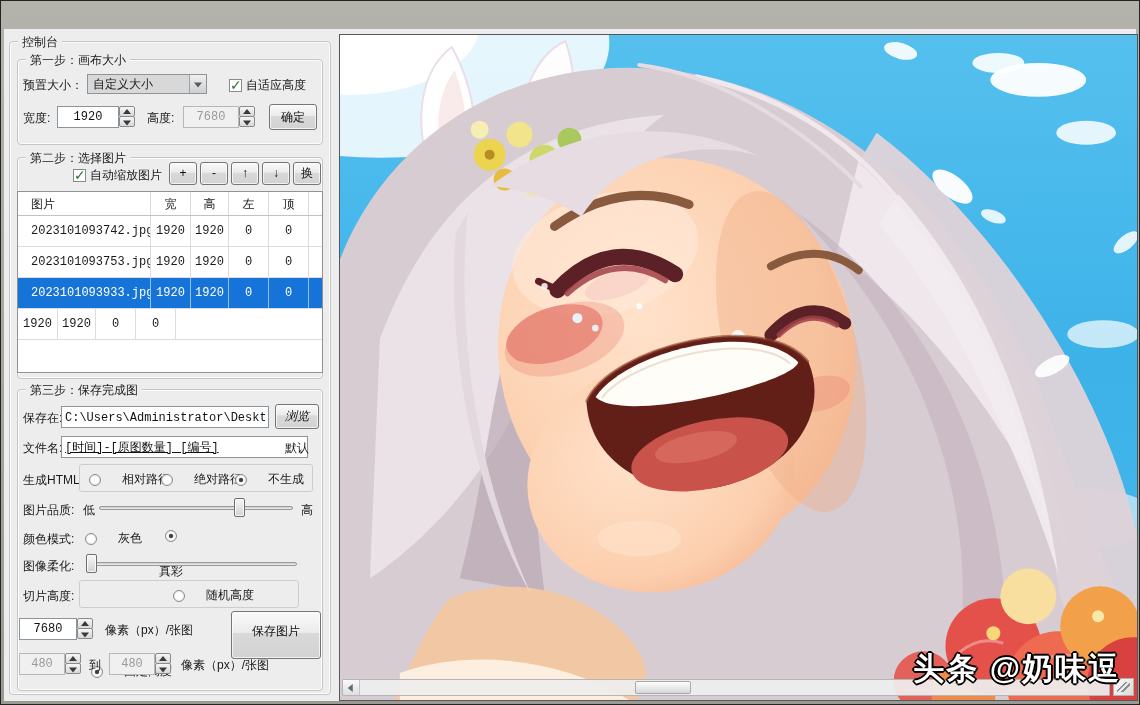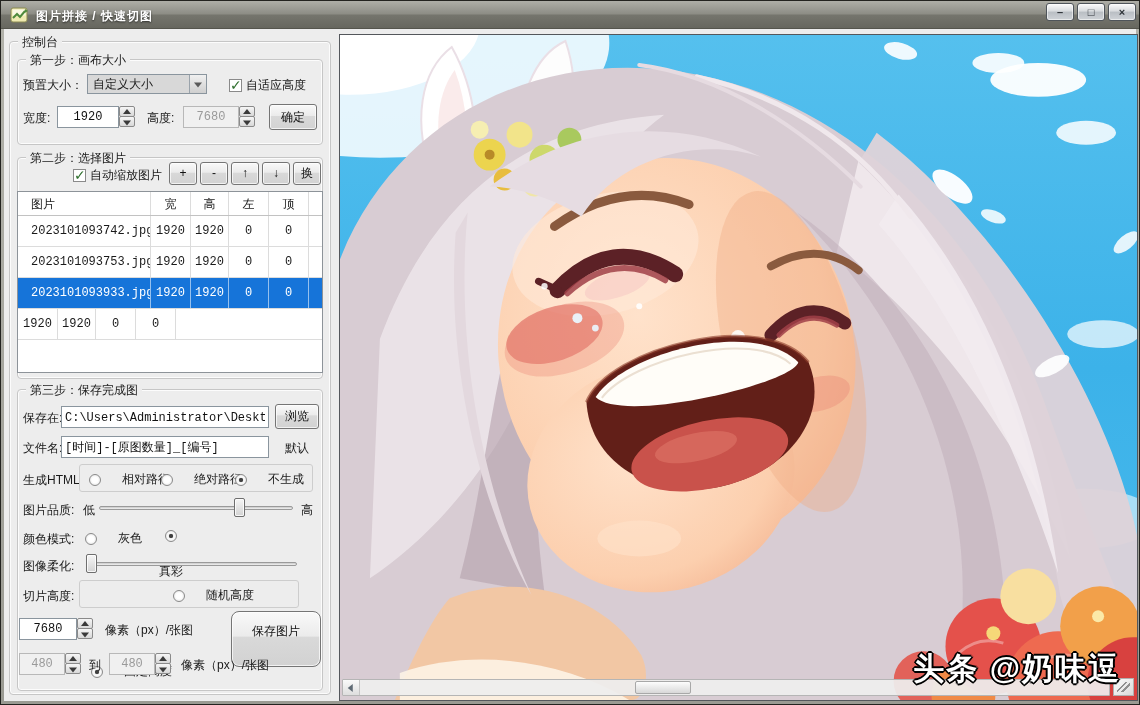--- a/index.html
+++ b/index.html
@@ -174,32 +174,20 @@
     color: #fff; font-size: 31px; font-weight: bold; letter-spacing: 2px; white-space: nowrap;
     text-shadow: -2px 0 0 #000, 2px 0 0 #000, 0 -2px 0 #000, 0 2px 0 #000,
                  -1px -1px 0 #000, 1px 1px 0 #000, -1px 1px 0 #000, 1px -1px 0 #000;
   }
 </style>
 </head>
 <body>
 
 <div class="window">
 
-  <div class="titlebar">
-    <svg class="title-icon" viewBox="0 0 20 18">
-      <rect x="1" y="2" width="16" height="14" rx="2" fill="#efeab0" stroke="#8a8a52"></rect>
-      <rect x="2.5" y="3.5" width="13" height="6" fill="#fbf8e2"></rect>
-      <polyline points="3,12 7,8 10,11 15,5" fill="none" stroke="#4f8a3c" stroke-width="2"></polyline>
-      <polygon points="15,3 18,5 14.5,7" fill="#4f8a3c"></polygon>
-    </svg>
-    <span class="title-text">图片拼接 / 快速切图</span>
-    <div class="win-btn btn-min">–</div>
-    <div class="win-btn btn-max">□</div>
-    <div class="win-btn btn-close">×</div>
-  </div>
 
   <div class="client"></div>
 
   <div class="group" style="left:8px; top:40px; width:322px; height:654px;">
     <span class="group-legend">控制台</span>
   </div>
 
   <div class="group" style="left:16px; top:58px; width:306px; height:86px;">
     <span class="group-legend">第一步：画布大小</span>
   </div>
@@ -279,24 +267,24 @@
       <div class="tcell c4">0</div>
       <div class="tcell c5"></div>
     </div>
   </div>
 
   <div class="group" style="left:16px; top:388px; width:306px; height:302px;">
     <span class="group-legend">第三步：保存完成图</span>
   </div>
   <span class="lbl" style="left:22px; top:410px;">保存在:</span>
   <input class="txt" style="left: 60px; top: 405px; width: 208px; height: 22px;" value="C:\Users\Administrator\Desktop\新">
-  <div class="btn" style="left:274px; top:403px; width:44px; height:25px; line-height:23px;">浏览</div>
+  <div class="btn" style="left:274px; top:403px; width:44px; height:25px; line-height:23px;font-style:italic;">浏览</div>
 
   <span class="lbl" style="left:22px; top:440px;">文件名:</span>
-  <input class="txt" style="left: 60px; top: 435px; width: 208px; height: 22px;" value="[时间]-[原图数量]_[编号]">
+  <input class="txt" style="left: 60px; top: 435px; width: 247px; height: 22px; text-decoration: underline;" value="[时间]-[原图数量]_[编号]">
   <span class="lbl" style="left:284px; top:440px;">默认</span>
 
   <span class="lbl" style="left:22px; top:472px;">生成HTML:</span>
   <div class="opt-frame" style="left:78px; top:463px; width:234px; height:28px;"></div>
   <div class="radio" style="left:88px; top:470px;">
     <span class="dot"></span>
     <span>相对路径</span>
   </div>
   <div class="radio" style="left:160px; top:470px;">
     <span class="dot"></span>
@@ -341,21 +329,21 @@
     <span class="dot"></span>
     <span>随机高度</span>
   </div>
 
   <input class="txt center" style="left: 18px; top: 617px; width: 58px; height: 22px;" value="7680">
   <div class="spin" style="left:76px; top:617px;">
     <div class="half up"></div>
     <div class="half down"></div>
   </div>
   <span class="lbl" style="left:104px; top:622px;">像素（px）/张图</span>
-  <div class="btn" style="left:230px; top:610px; width:90px; height:56px; line-height:38px;border-radius:8px;">保存图片</div>
+  <div class="btn" style="left:230px; top:610px; width:90px; height:48px; line-height:38px;">保存图片</div>
 
   <input class="txt center disabled" style="left: 18px; top: 652px; width: 46px; height: 22px;" value="480">
   <div class="spin" style="left:64px; top:652px;">
     <div class="half up"></div>
     <div class="half down"></div>
   </div>
   <span class="lbl" style="left:88px; top:657px;">到</span>
   <input class="txt center disabled" style="left: 108px; top: 652px; width: 46px; height: 22px;" value="480">
   <div class="spin" style="left:154px; top:652px;">
     <div class="half up"></div>

